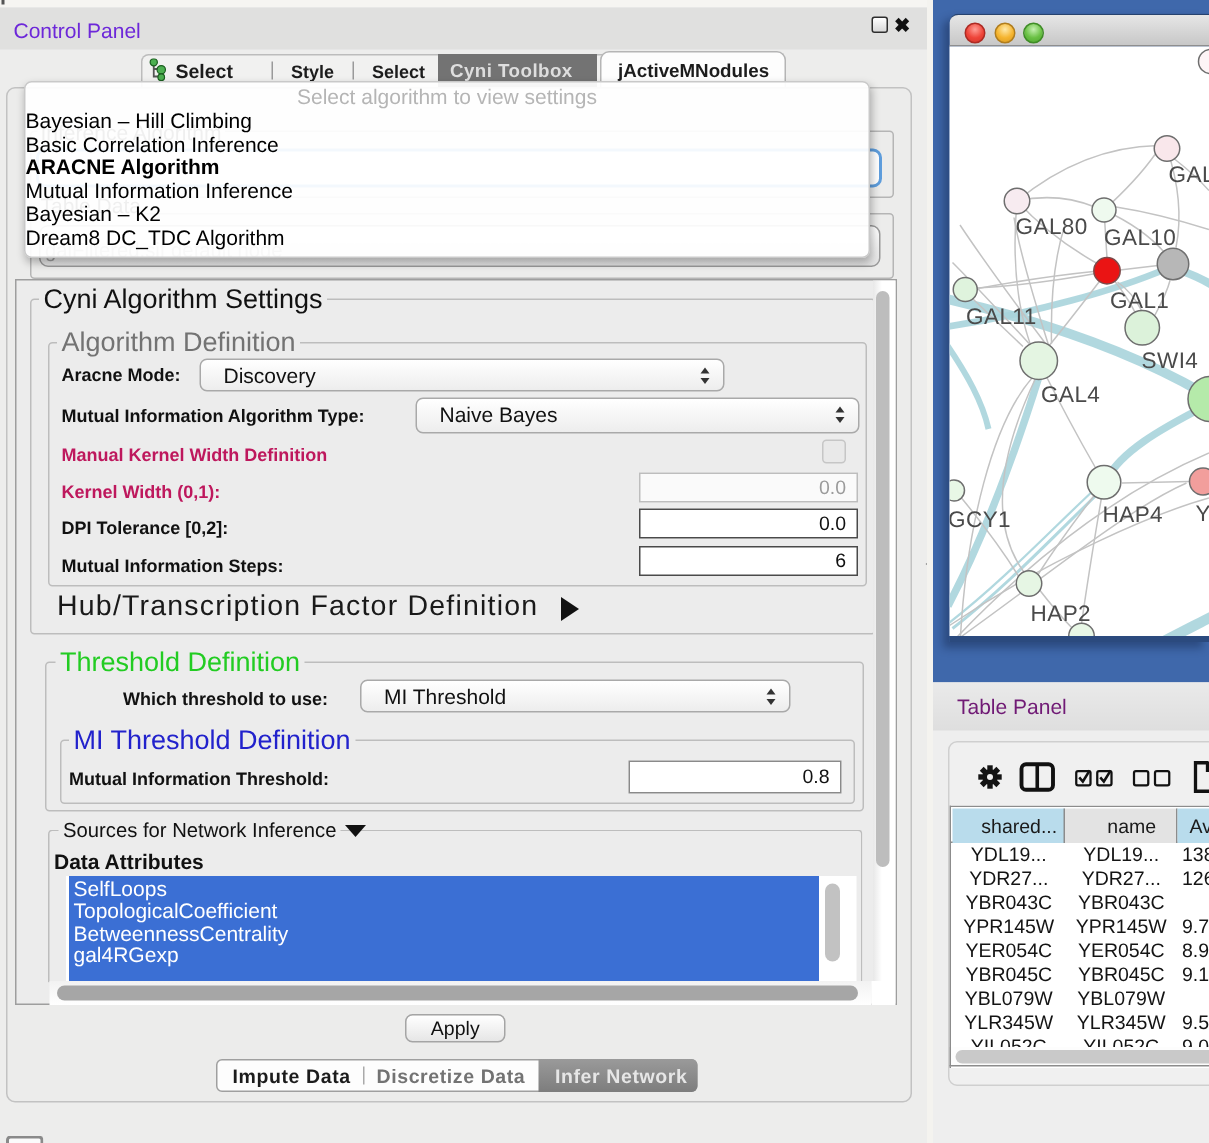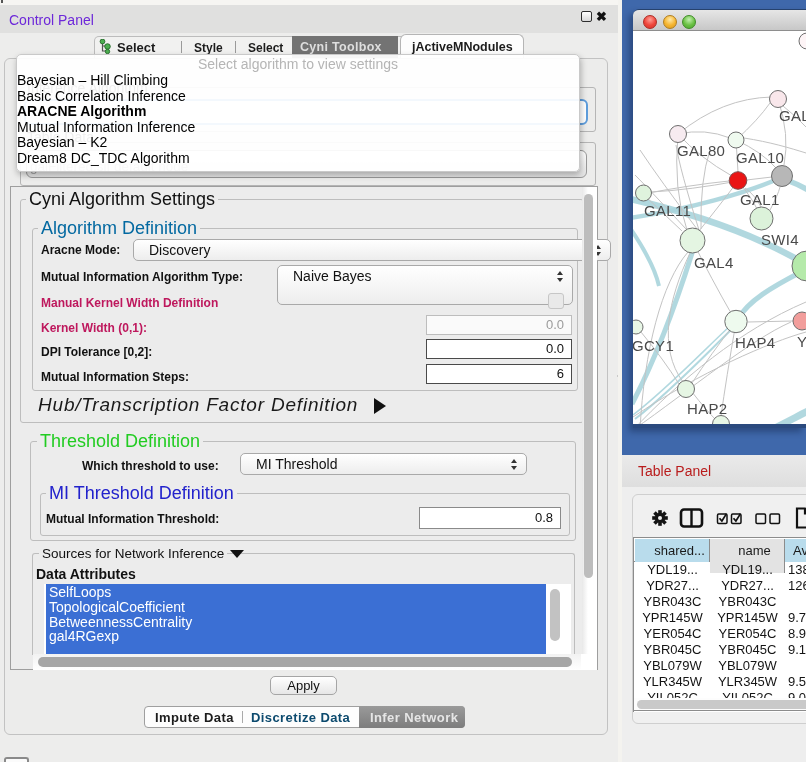--- a/index.html
+++ b/index.html
@@ -56,46 +56,46 @@
 <div class="abs" style="left:20px;top:142px;width:574px;height:42px;border:1px solid #b5b5b5;border-radius:3px;"></div>
 <div class="abs" style="left:25px;top:129px;font-size:14px;color:#222;background:#ececeb;padding:0 2px;">Table Data</div>
 <div class="abs" style="left:26px;top:150px;width:561px;height:28px;background:linear-gradient(#ffffff,#e2e2e2);border:1px solid #999;border-radius:6px;box-sizing:border-box;color:#9d9d9d;font-size:13.5px;">
  <span style="position:absolute;left:3px;top:8px;">galFiltered.sif default node</span>
   </div>
 
 <div class="abs" style="left:10px;top:186px;width:588px;height:484px;border:1px solid #9e9e9e;background:#ececec;box-sizing:border-box;"></div>
 <div class="grp" style="left:20px;top:199px;width:562px;height:222px;"></div>
 <div class="gt" style="left:26px;top:193px;color:#111;">Cyni Algorithm Settings</div>
 <div class="grp" style="left:32px;top:228px;width:544px;height:161px;"></div>
-<div class="gt" style="left:38px;top:222px;color:#0369a1;">Algorithm Definition</div>
+<div class="gt" style="left:38px;top:222px;color:#737373;">Algorithm Definition</div>
 <div class="lbl" style="left:41px;top:243px;">Aracne Mode:</div>
-<div class="combo" style="left:133px;top:239px;width:478px;height:22px;">
+<div class="combo" style="left:133px;top:239px;width:350px;height:22px;">
  <span class="tx">Discovery</span>
  <span class="arr" style="top:5px;">
       <i class="au"></i>
       <i class="ad"></i>
     </span>
   </div>
 <div class="lbl" style="left:41px;top:270px;">Mutual Information Algorithm Type:</div>
-<div class="combo" style="left:277px;top:265px;width:296px;height:40px;padding-left:31px;">
+<div class="combo" style="left:277px;top:265px;width:296px;height:24px;padding-left:31px;">
  <span class="tx">Naive Bayes</span>
  <span class="arr" style="top:5px;">
       <i class="au"></i>
       <i class="ad"></i>
     </span>
   </div>
 <div class="lbl dis" style="left:41px;top:296px;">Manual Kernel Width Definition</div>
 <div class="abs" style="left:548px;top:293px;width:14px;height:14px;background:#e9e9e9;border:1px solid #c6c6c6;border-radius:3px;"></div>
 <div class="lbl dis" style="left:41px;top:321px;">Kernel Width (0,1):</div>
 <div class="fld" style="left:426px;top:315px;width:146px;height:20px;border-color:#bdbdbd;background:#fafafa;color:#9b9b9b;line-height:18px;">0.0</div>
 <div class="lbl" style="left:41px;top:345px;">DPI Tolerance [0,2]:</div>
 <div class="fld" style="left:426px;top:339px;width:146px;height:20px;line-height:18px;">0.0</div>
 <div class="lbl" style="left:41px;top:370px;">Mutual Information Steps:</div>
 <div class="fld" style="left:426px;top:364px;width:146px;height:20px;line-height:18px;">6</div>
-<div class="abs" style="left:38px;top:394px;font-size:19px;color:#1a1a1a;letter-spacing:0.8px;font-style:italic;">Hub/Transcription Factor Definition</div>
+<div class="abs" style="left:38px;top:394px;font-size:19px;color:#1a1a1a;letter-spacing:0.8px;">Hub/Transcription Factor Definition</div>
 <div class="abs" style="left:374px;top:398px;width:0;height:0;border-top:8px solid transparent;border-bottom:8px solid transparent;border-left:12px solid #111;"></div>
 <div class="grp" style="left:30px;top:441px;width:544px;height:98px;"></div>
 <div class="gt" style="left:37px;top:435px;color:#22cc22;">Threshold Definition</div>
 <div class="lbl" style="left:82px;top:459px;">Which threshold to use:</div>
 <div class="combo" style="left:240px;top:453px;width:287px;height:22px;">
  <span class="tx">MI Threshold</span>
  <span class="arr" style="top:5px;">
       <i class="au"></i>
       <i class="ad"></i>
     </span>
@@ -115,36 +115,36 @@
 <div class="abs" style="left:38px;top:657px;width:534px;height:10px;background:#a6a6a6;border-radius:5px;"></div>
 <div class="abs" style="left:581px;top:654px;width:16px;height:16px;background:#fff;"></div>
 
 <div class="abs" style="left:582px;top:187px;width:15px;height:467px;background:linear-gradient(90deg,#e8e8e8,#ffffff 40%,#ffffff);"></div>
 <div class="abs" style="left:584px;top:194px;width:9px;height:384px;background:#bdbdbd;border-radius:5px;"></div>
 
 <div class="abs" style="left:270px;top:676px;width:67px;height:19px;background:linear-gradient(#ffffff,#e6e6e6);border:1px solid #a5a5a5;border-radius:5px;box-sizing:border-box;text-align:center;font-size:13px;color:#111;line-height:17px;">Apply</div>
 <div class="abs" style="left:144px;top:706px;width:321px;height:22px;background:#fdfdfd;border:1px solid #9f9f9f;border-radius:4px;box-sizing:border-box;"></div>
 <div class="abs" style="left:155px;top:710px;font-size:13px;font-weight:bold;color:#1c1c1c;letter-spacing:0.4px;">Impute Data</div>
 <div class="abs" style="left:242px;top:711px;width:1px;height:12px;background:#aaa;"></div>
-<div class="abs" style="left:251px;top:710px;font-size:13px;font-weight:bold;color:#0c4a6e;letter-spacing:0.4px;">Discretize Data</div>
+<div class="abs" style="left:251px;top:710px;font-size:13px;font-weight:bold;color:#737373;letter-spacing:0.4px;">Discretize Data</div>
 <div class="abs" style="left:359px;top:706px;width:106px;height:22px;background:linear-gradient(#9a9a9a,#7d7d7d);border-radius:0 4px 4px 0;"></div>
 <div class="abs" style="left:370px;top:710px;font-size:13px;font-weight:bold;color:#e6e6e6;letter-spacing:0.4px;">Infer Network</div>
 <div class="abs" style="left:4px;top:757px;width:21px;height:8px;border:2px solid #8a8a8a;border-bottom:none;border-radius:3px 3px 0 0;background:#fbfbfb;"></div>
 
 <div class="abs" style="left:16px;top:54px;width:564px;height:118px;background:rgba(255,255,255,0.93);border:1px solid #c9c9c9;border-radius:5px;box-shadow:1px 3px 6px rgba(0,0,0,0.28);box-sizing:border-box;"></div>
 <div class="abs" style="left:16px;top:56px;width:564px;text-align:center;font-size:14px;color:#b5b5b5;">Select algorithm to view settings</div>
 <div class="abs" style="left:17px;top:73px;font-size:14px;color:#000;line-height:15.5px;white-space:nowrap;">Bayesian – Hill Climbing<br>Basic Correlation Inference<br><b>ARACNE Algorithm</b><br>Mutual Information Inference<br>Bayesian – K2<br>Dream8 DC_TDC Algorithm</div>
 
 <div class="abs" style="left:617px;top:373px;width:0;height:0;border-top:3px solid transparent;border-bottom:3px solid transparent;border-right:4px solid #8c8c8c;"></div>
 
 <div class="abs" style="left:618px;top:0;width:4px;height:762px;background:#f4f3ef;"></div>
 <div class="abs" style="left:622px;top:0;width:184px;height:455px;background:#3f68ab;"></div>
 <div class="abs" style="left:622px;top:455px;width:184px;height:307px;background:#eeeeee;"></div>
 <div class="abs" style="left:622px;top:455px;width:184px;height:32px;background:linear-gradient(#eaeaea,#dedede);"></div>
-<div class="abs" style="left:638px;top:463px;font-size:14px;color:#b91c1c;">Table Panel</div>
+<div class="abs" style="left:638px;top:463px;font-size:14px;color:#701a75;">Table Panel</div>
 <div class="abs" style="left:633px;top:9px;width:173px;height:419px;box-shadow:-4px 4px 6px rgba(10,20,50,0.35);border-radius:6px 0 0 0;"></div>
 <div class="abs" style="left:633px;top:9px;width:173px;height:22px;background:linear-gradient(#e6e6e6,#c6c6c6);border-top:1px solid #26426e;border-radius:6px 0 0 0;box-sizing:border-box;"></div>
 <div class="abs" style="left:633px;top:30px;width:173px;height:1px;background:#8e8e8e;"></div>
 <div class="abs" style="left:643px;top:15px;width:12px;height:12px;border-radius:50%;background:radial-gradient(circle at 50% 30%,#ff9d95,#ee4439 55%,#d3362c);border:0.5px solid #ad2b24;"></div>
 <div class="abs" style="left:663px;top:15px;width:12px;height:12px;border-radius:50%;background:radial-gradient(circle at 50% 30%,#ffe9a8,#f5b42e 55%,#d89a24);border:0.5px solid #b07d1e;"></div>
 <div class="abs" style="left:682px;top:15px;width:12px;height:12px;border-radius:50%;background:radial-gradient(circle at 50% 30%,#c4f0b0,#69c043 55%,#4ea631);border:0.5px solid #3f8c27;"></div>
 <div class="abs" style="left:633px;top:31px;width:173px;height:393px;background:#fff;overflow:hidden;">
 <svg width="173" height="393" viewBox="633 31 173 393" style="position:absolute;left:0;top:0;">
 <g fill="none" stroke="#a9d4db" stroke-opacity="0.9">
  <path d="M630,199 C700,215 755,235 802,262" stroke-width="6.5"></path>
@@ -241,21 +241,21 @@
  <path d="M73.5 13.2 l2.4 2.8 l4.6 -7.4" stroke="#111" stroke-width="1.7" fill="none"></path>
  <rect x="85.5" y="9" width="9.5" height="9.5" rx="1.2" fill="none" stroke="#111" stroke-width="1.5"></rect>
  <path d="M87.5 13.2 l2.4 2.8 l4.6 -7.4" stroke="#111" stroke-width="1.7" fill="none"></path>
  <rect x="110" y="9" width="9.5" height="9.5" rx="1.2" fill="none" stroke="#111" stroke-width="1.5"></rect>
  <rect x="124" y="9" width="9.5" height="9.5" rx="1.2" fill="none" stroke="#111" stroke-width="1.5"></rect>
  <path d="M151 3.5 h8 l5 5 v14 h-13 z M159 3.5 v5 h5" fill="none" stroke="#111" stroke-width="2.2"></path>
 </svg>
 <div class="abs" style="left:633px;top:537px;width:173px;height:175px;overflow:hidden;background:#fff;border-left:1px solid #8c8c8c;">
  <div class="abs" style="left:0;top:0;width:200px;height:25px;border-top:1px solid #8c8c8c;border-bottom:1px solid #8c8c8c;box-sizing:border-box;">
   <div class="abs" style="left:1px;top:1px;width:74px;height:23px;background:#b9dcec;border-right:1px solid #8c8c8c;text-align:center;font-size:13px;color:#1a1a1a;line-height:23px;text-indent:15px;">shared...</div>
-  <div class="abs" style="left:76px;top:1px;width:74px;height:34px;background:#e3e3e3;border-right:1px solid #8c8c8c;text-align:center;font-size:13px;color:#1a1a1a;line-height:23px;text-indent:15px;">name</div>
+  <div class="abs" style="left:76px;top:1px;width:74px;height:23px;background:#e3e3e3;border-right:1px solid #8c8c8c;text-align:center;font-size:13px;color:#1a1a1a;line-height:23px;text-indent:15px;">name</div>
   <div class="abs" style="left:151px;top:1px;width:75px;height:23px;background:#b9dcec;font-size:13px;color:#1a1a1a;line-height:23px;padding-left:8px;">Avera</div>
  </div>
  <div class="abs" style="left:0;top:25px;font-size:13px;color:#141414;line-height:16px;">
   <div class="abs" style="left:1px;top:0;width:75px;text-align:center;">YDL19...<br>YDR27...<br>YBR043C<br>YPR145W<br>YER054C<br>YBR045C<br>YBL079W<br>YLR345W<br>YIL052C</div>
   <div class="abs" style="left:76px;top:0;width:75px;text-align:center;">YDL19...<br>YDR27...<br>YBR043C<br>YPR145W<br>YER054C<br>YBR045C<br>YBL079W<br>YLR345W<br>YIL052C</div>
   <div class="abs" style="left:154px;top:0;width:70px;">138…<br>126…<br>&nbsp;<br>9.78<br>8.94<br>9.12<br>&nbsp;<br>9.56<br>9.03</div>
  </div>
 </div>
 <div class="abs" style="left:633px;top:698px;width:173px;height:13px;background:#fdfdfd;border-left:1px solid #8c8c8c;border-bottom:1px solid #8c8c8c;box-sizing:border-box;"></div>
 <div class="abs" style="left:637px;top:700px;width:169px;height:9px;background:#c9c9c9;border-radius:5px 0 0 5px;"></div>

